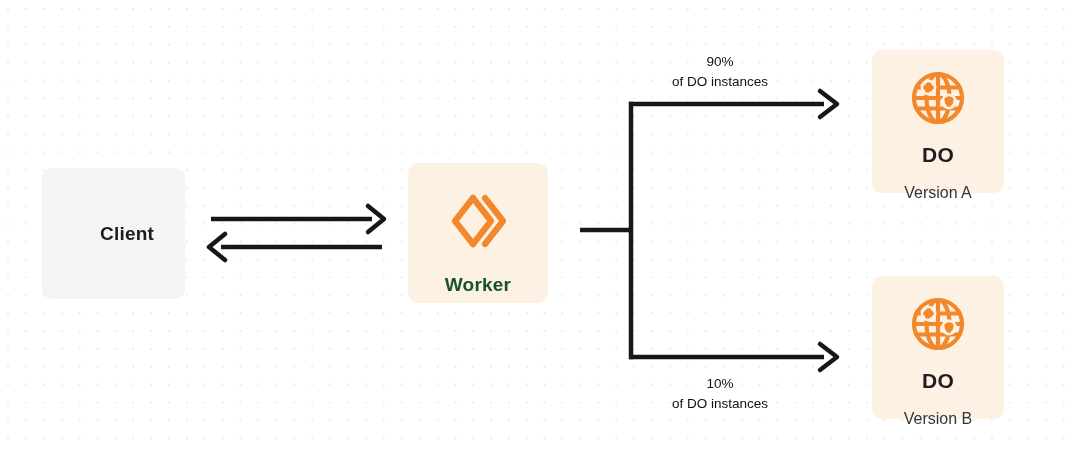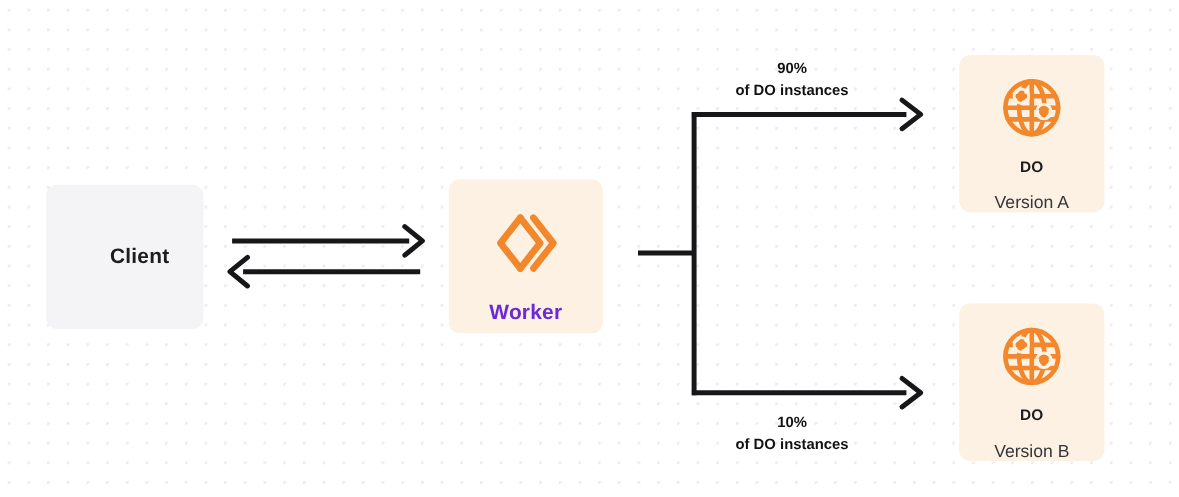--- a/index.html
+++ b/index.html
@@ -52,38 +52,38 @@
     top: 163px;
     width: 140px;
     height: 140px;
     background: #fdf1e3;
     justify-content: flex-start;
     padding-top: 27px;
   }
   #worker-node .node-title {
     font-size: 19px;
     font-weight: bold;
-    color: #6d28d9;
+    color: #14532d;
     margin-top: 22px;
     letter-spacing: 0.2px;
   }
 
   
   .do-node {
     left: 872px;
     width: 132px;
     height: 143px;
     background: #fdf1e3;
     justify-content: flex-start;
     padding-top: 19px;
   }
   #do-a-node { top: 50px; }
   #do-b-node { top: 276px; }
   .do-node .node-title {
-    font-size: 14px;
+    font-size: 21px;
     font-weight: bold;
     color: #1d1d1f;
     margin-top: 16px;
     letter-spacing: 0.3px;
   }
   .do-node .node-sub {
     font-size: 16px;
     font-weight: normal;
     color: #35353a;
     margin-top: 17px;
@@ -92,21 +92,21 @@
   .icon-wrap {
     display: block;
     line-height: 0;
   }
 
   
   .edge-label {
     position: absolute;
     text-align: center;
     font-size: 13.5px;
-    font-weight: bold;
+    font-weight: normal;
     color: #111114;
     line-height: 1.45;
     white-space: nowrap;
   }
   #label-top    { left: 655px; top: 52px;  width: 130px; }
   #label-bottom { left: 655px; top: 374px; width: 130px; }
 
   
   #connectors {
     position: absolute;

